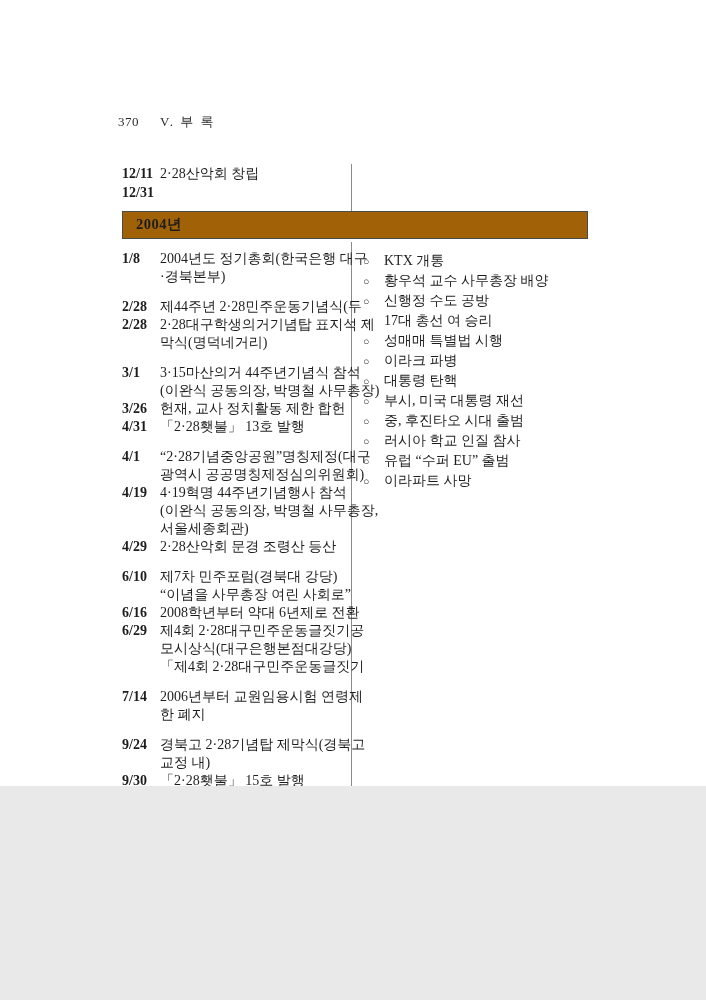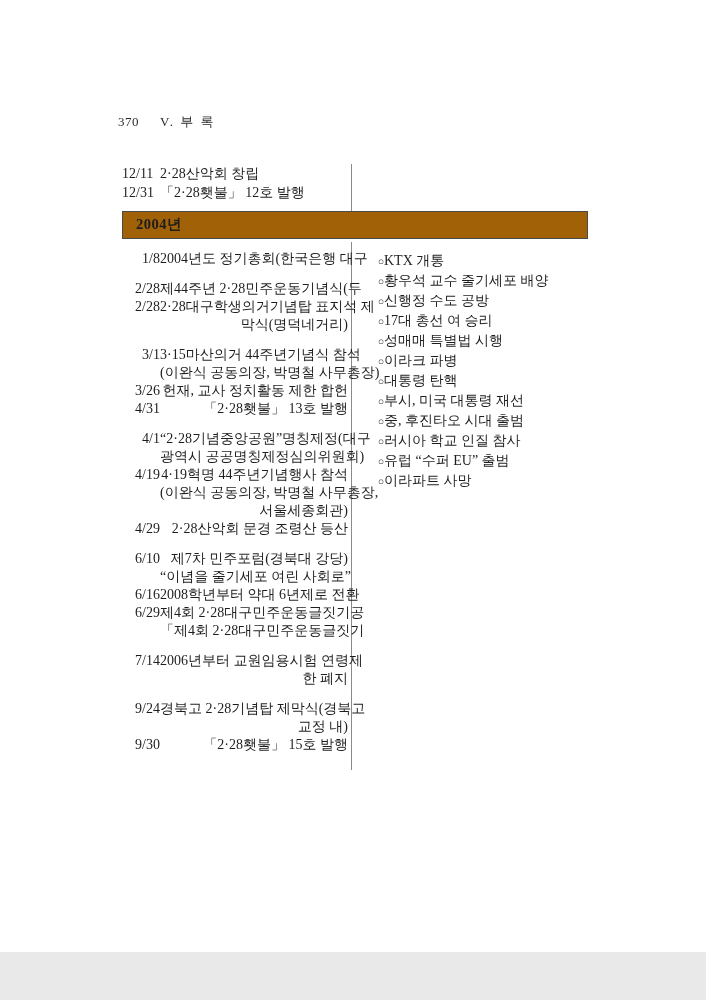--- a/index.html
+++ b/index.html
@@ -1,19 +1,19 @@
 <!DOCTYPE html>
 <html lang="ko"><head>
 <meta charset="utf-8">
 <style>
   html, body { margin: 0; padding: 0; background: #e9e9e9; }
   .page {
     position: relative;
     width: 706px;
-    height: 952px;
+    height: 786px;
     margin: 0 auto;
     background: #ffffff;
     font-family: "Liberation Serif", "DejaVu Serif", serif;
     color: #1d1d1d;
     overflow: hidden;
   }
   
   .running-head {
     position: absolute;
     top: 113px;
@@ -32,20 +32,21 @@
     left: 122px;
     width: 466px;
   }
 
   
   .entry { display: flex; align-items: flex-start; }
   .entry .date {
     flex: none;
     width: 38px;
     white-space: nowrap;
+    font-weight: bold;
   }
   .entry .text { flex: 1; min-width: 0; }
   .entry .line { white-space: nowrap; }
 
   
   .pre-block {
     width: 230px;
     box-sizing: border-box;
     border-right: 1px solid #8a8a8a;
     padding-bottom: 9px;
@@ -59,21 +60,21 @@
     width: 100%;
     border: 1.5px solid #4a4a4a;
     padding: 3px 10px 4px 13px;
     font-size: 14.5px;
     font-weight: bold;
     letter-spacing: 0.5px;
     background: #a16207;
   }
 
   
-  .cols { display: flex; align-items: stretch; margin-top: 3px; text-align: right; }
+  .cols { display: flex; align-items: stretch; margin-top: 3px; }
   .col-left {
     width: 230px;
     box-sizing: border-box;
     border-right: 1px solid #8a8a8a;
     padding: 8px 3px 16px 0;
     font-size: 14px;
     line-height: 18px;
   }
   .col-left .entry.gap { margin-top: 12px; }
   .col-right {
@@ -108,38 +109,36 @@
 
         <div class="entry">
           <span class="date">12/11</span>
           <span class="text">
             <div class="line">2·28산악회 창립</div>
           </span>
         </div>
 
         <div class="entry">
           <span class="date">12/31</span>
-          <span class="text">
-            <div class="line">「2·28횃불」 12호 발행</div>
-          </span>
         </div>
       </div>
 
     <div class="year-box">
       <span>2004년</span>
     </div>
 
     <div class="cols">
 
       <div class="col-left">
 
           <div class="entry">
             <span class="date">1/8</span>
             <span class="text">
               <div class="line">2004년도 정기총회(한국은행 대구</div>
+              <div class="line">·경북본부)</div>
             </span>
           </div>
 
           <div class="entry gap">
             <span class="date">2/28</span>
             <span class="text">
               <div class="line">제44주년 2·28민주운동기념식(두</div>
             </span>
           </div>
 
@@ -194,35 +193,36 @@
             <span class="date">4/29</span>
             <span class="text">
               <div class="line">2·28산악회 문경 조령산 등산</div>
             </span>
           </div>
 
           <div class="entry gap">
             <span class="date">6/10</span>
             <span class="text">
               <div class="line">제7차 민주포럼(경북대 강당)</div>
-              <div class="line">“이념을 줄기세포 여린 사회로”</div>
+              <div class="line">“이념을 사무총장 여린 사회로”</div>
             </span>
           </div>
 
           <div class="entry">
             <span class="date">6/16</span>
             <span class="text">
               <div class="line">2008학년부터 약대 6년제로 전환</div>
             </span>
           </div>
 
           <div class="entry">
             <span class="date">6/29</span>
             <span class="text">
               <div class="line">제4회 2·28대구민주운동글짓기공</div>
+              <div class="line">모시상식(대구은행본점대강당)</div>
               <div class="line">「제4회 2·28대구민주운동글짓기</div>
             </span>
           </div>
 
 
           <div class="entry gap">
             <span class="date">7/14</span>
             <span class="text">
               <div class="line">2006년부터 교원임용시험 연령제</div>
               <div class="line">한 폐지</div>
@@ -247,21 +247,21 @@
 
       <div class="col-right">
 
           <div class="news-item">
             <span class="bullet">○</span>
             <span class="news-text">KTX 개통</span>
           </div>
 
           <div class="news-item">
             <span class="bullet">○</span>
-            <span class="news-text">황우석 교수 줄기세포 배양</span>
+            <span class="news-text">황우석 교수 사무총장 배양</span>
           </div>
 
           <div class="news-item">
             <span class="bullet">○</span>
             <span class="news-text">신행정 수도 공방</span>
           </div>
 
           <div class="news-item">
             <span class="bullet">○</span>
             <span class="news-text">17대 총선 여 승리</span>

